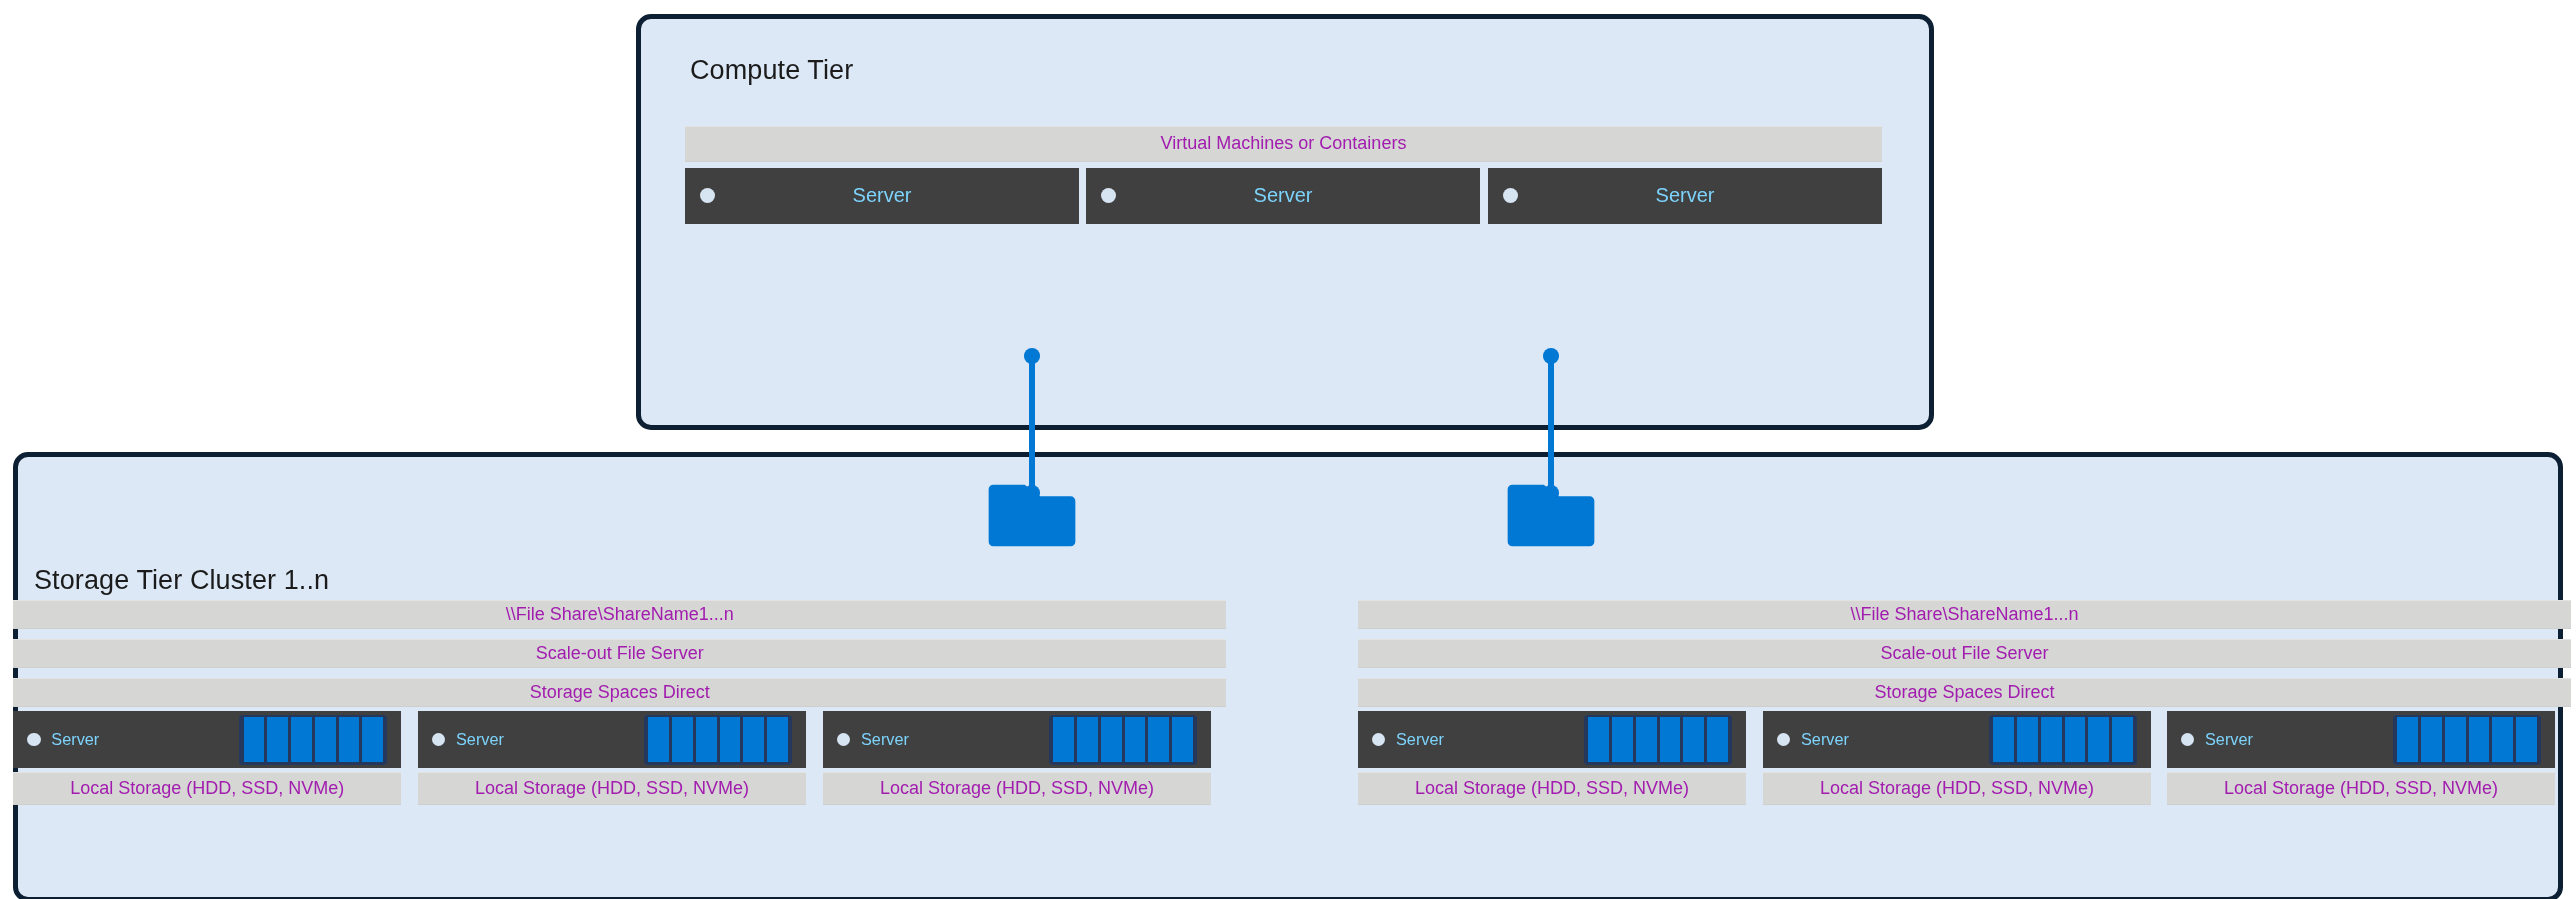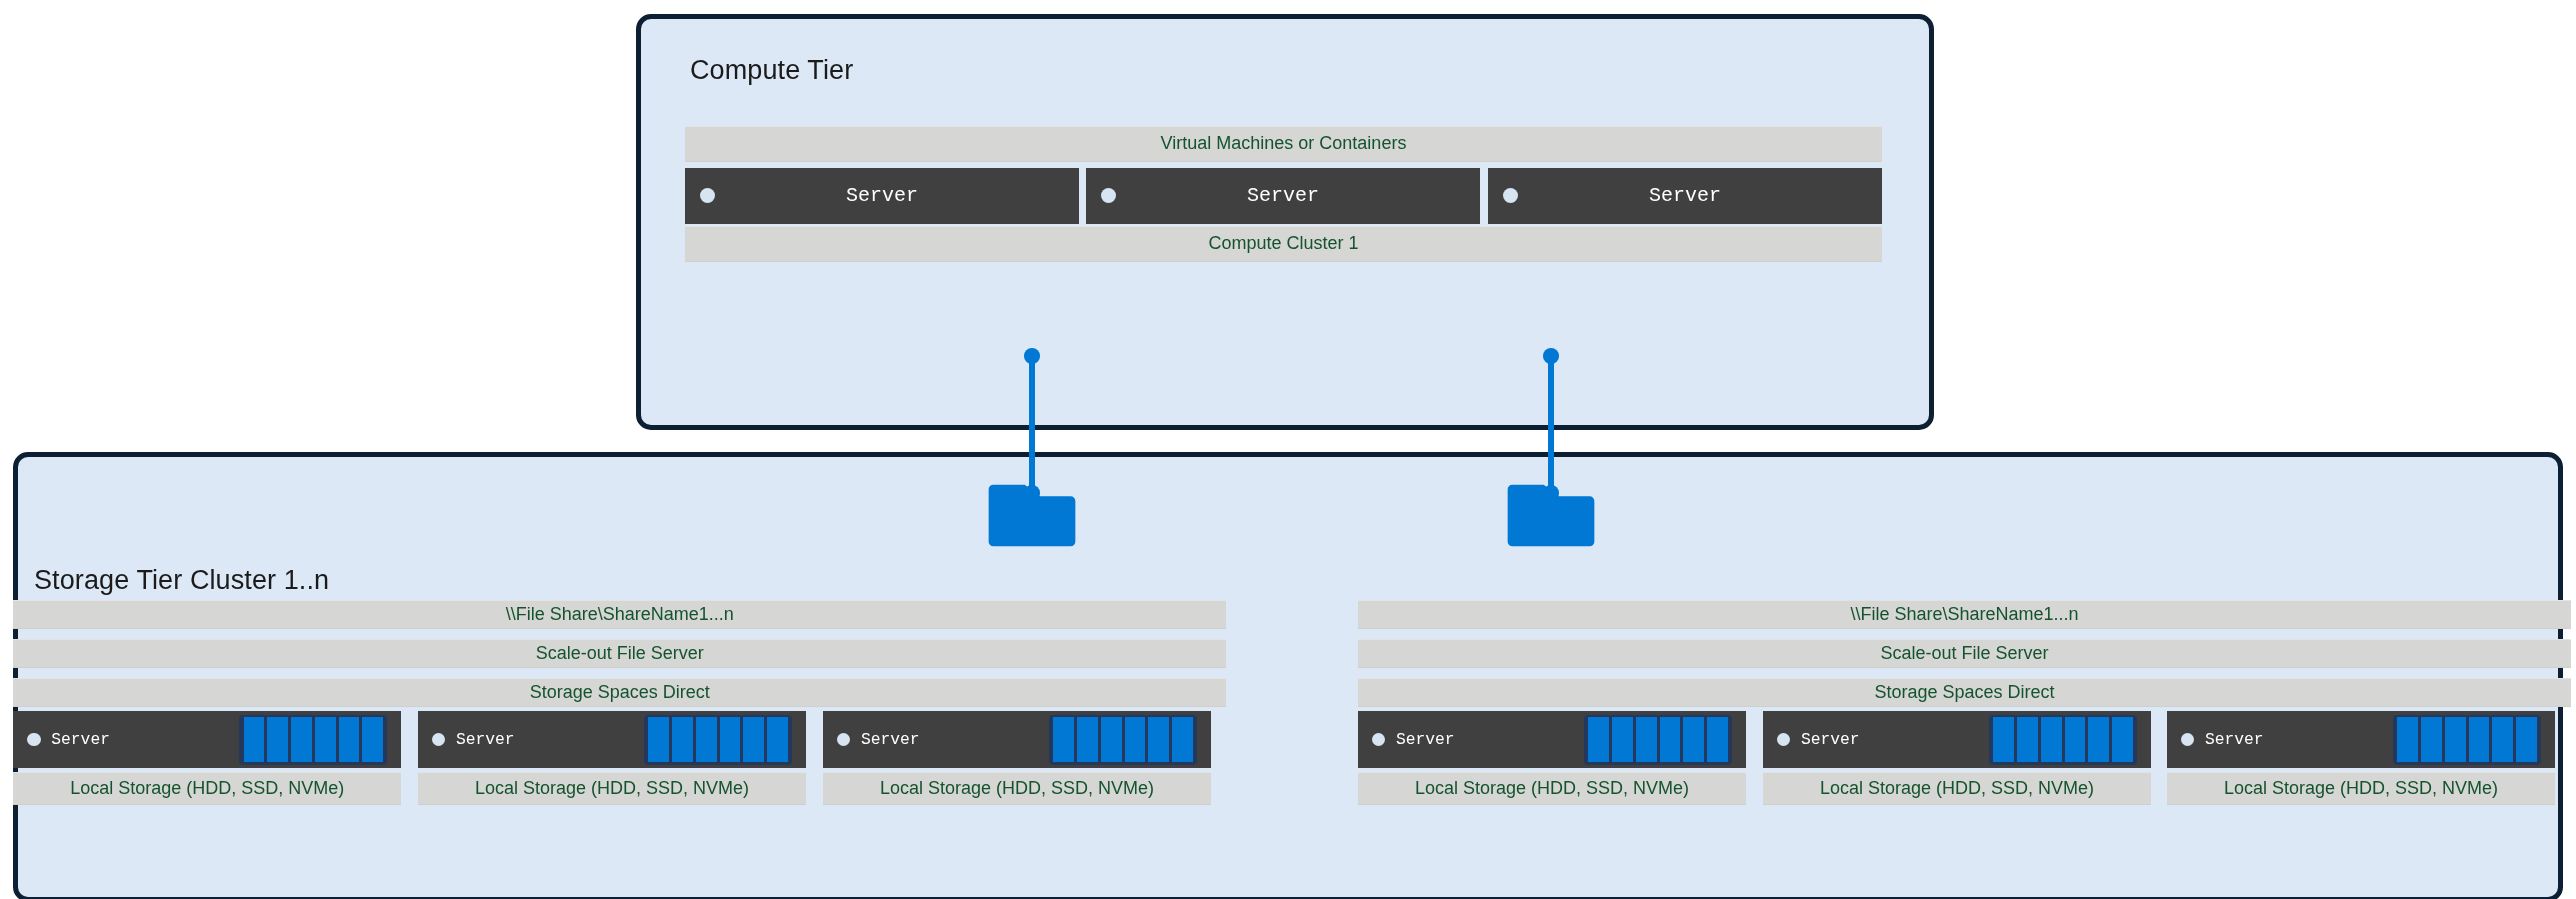--- a/index.html
+++ b/index.html
@@ -55,42 +55,41 @@
   .band {
     position: absolute;
     background: #d6d6d4;
     border-top: 1.2px solid #e3e3e1;
     border-bottom: 1.2px solid #cfcfcd;
     box-sizing: border-box;
     display: flex;
     align-items: center;
     justify-content: center;
     font-size: 18px;
-    color: #14532d;
+    color: #a21caf;
     white-space: nowrap;
   }
 
   
   .server-box {
     position: absolute;
     background: #404040;
     box-sizing: border-box;
     display: flex;
     align-items: center;
   }
   .server-led {
     position: absolute;
     border-radius: 50%;
     background: #d7e4f2;
   }
   .server-label {
     position: absolute;
-    color: #ffffff;
+    color: #7dd3fc;
     white-space: nowrap;
-    font-family: Liberation Mono, monospace;
   }
 
   
   .compute-server { height: 56px; }
   .compute-server .server-led { width: 15px; height: 15px; left: 15px; top: 20.4px; }
   .compute-server .server-label { font-size: 20px; left: 50%; transform: translateX(-50%); top: 16.3px; }
 
   
   .storage-server { height: 57px; }
   .storage-server .server-led { width: 13.4px; height: 13.4px; left: 14px; top: 22px; }
@@ -149,21 +148,20 @@
     </div>
     <div class="server-box compute-server" style="left:445px; top:149px; width:394px;">
       <span class="server-led"></span>
       <span class="server-label">Server</span>
     </div>
     <div class="server-box compute-server" style="left:847px; top:149px; width:394px;">
       <span class="server-led"></span>
       <span class="server-label">Server</span>
     </div>
 
-    <div class="band" style="left:44px; top:207px; width:1197px; height:36px;">Compute Cluster 1</div>
   </div>
 
   <div id="storage-tier" class="tier-panel">
     <div id="storage-title" class="tier-title">Storage Tier Cluster 1..n</div>
 
     <div class="band" style="left:-4.7px; top:143px; width:1213px; height:29px;">\\File Share\ShareName1...n</div>
     <div class="band" style="left:-4.7px; top:182px; width:1213px; height:29px;">Scale-out File Server</div>
     <div class="band" style="left:-4.7px; top:221px; width:1213px; height:29px;">Storage Spaces Direct</div>
 
     <div class="server-box storage-server" style="left:-4.7px; top:254px; width:388px;">

